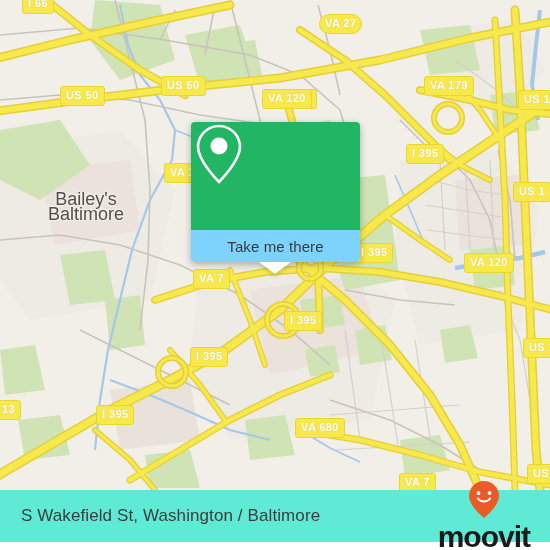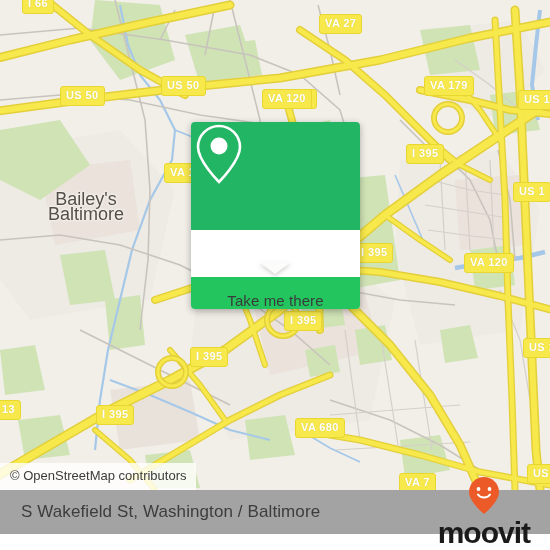--- a/index.html
+++ b/index.html
@@ -59,39 +59,39 @@
     border-radius:4px;
     overflow:hidden;
     box-shadow:0 2px 7px rgba(0,0,0,.30);
     background:#fff;
   }
   .popup-head{
     height:108px;background:#22b563;
     display:flex;align-items:center;justify-content:center;
   }
   .popup-foot{
-    height:32px;background:#22c55e;
-    display:flex;align-items:flex-end;justify-content:center;margin-top:47px;
+    height:32px;background:#7dd3fc;
+    display:flex;align-items:center;justify-content:center;
   }
   .popup-foot span{
     color:#3a3a3a;font-size:15px;letter-spacing:.1px;
   }
   .popup-tail{
     position:absolute;left:68px;top:140px;
     width:0;height:0;
     border-left:16px solid transparent;
     border-right:16px solid transparent;
     border-top:12px solid #fcfcfa;
     filter:drop-shadow(0 2px 2px rgba(0,0,0,.18));
   }
 
   
   .footer{
-    position:absolute;left:0;top:490px;width:550px;height:44px;
-    background:#a3a3a3;
+    position:absolute;left:0;top:490px;width:550px;height:52px;
+    background:#5eead4;
     display:flex;align-items:center;justify-content:space-between;
     padding:0 20px 0 21px;box-sizing:border-box;gap:46px;
   }
   .footer-title{
     color:#3d3d3d;font-size:17px;letter-spacing:.1px;white-space:nowrap;
   }
   .brand{display:flex;align-items:center;gap:2px;flex-direction:column;}
   .brand-word{
     color:#1a1a1a;font-size:30px;font-weight:bold;letter-spacing:-1px;line-height:30px;
   }
@@ -261,21 +261,21 @@
 
     <div class="place" style="left: 48px; top: 192px;">
       <div>Bailey's</div>
       <div>Baltimore</div>
     </div>
 
     <div id="shield-layer">
         <div class="shield" style="left: 22px; top: -6px;">I 66</div>
         <div class="shield" style="left: 60px; top: 86px;">US 50</div>
         <div class="shield" style="left: 161px; top: 76px;">US 50</div>
-        <div class="shield" style="left: 319px; top: 14px;">VA 27</div>
+        <div class="shield" style="left: 319px; top: 14px; border-radius: 10px;">VA 27</div>
         <div class="shield" style="left: 424px; top: 76px;">VA 179</div>
         <div class="shield" style="left: 267px; top: 89px;">VA 120</div>
         <div class="shield" style="left: 262px; top: 89px;">VA 120</div>
         <div class="shield" style="left: 406px; top: 144px;">I 395</div>
         <div class="shield" style="left: 518px; top: 90px;">US 1</div>
         <div class="shield" style="left: 513px; top: 182px;">US 1</div>
         <div class="shield" style="left: 164px; top: 163px;">VA 1</div>
         <div class="shield" style="left: 193px; top: 269px;">VA 7</div>
         <div class="shield" style="left: 355px; top: 243px;">I 395</div>
         <div class="shield" style="left: 464px; top: 253px;">VA 120</div>
@@ -297,21 +297,20 @@
             <circle cx="28" cy="24" r="8.5" fill="#ffffff"></circle>
           </svg>
         </div>
         <div class="popup-foot">
           <span>Take me there</span>
         </div>
       </div>
       <div class="popup-tail"></div>
     </div>
 
-    <div class="attrib">© OpenStreetMap contributors</div>
   </div>
 
   <div class="footer">
     <div class="footer-title">S Wakefield St, Washington / Baltimore</div>
     <div class="brand">
       <svg width="34" height="40" viewBox="0 0 34 40">
         <path d="M17 1 C8.7 1 2 7.7 2 16 C2 26 17 38 17 38 C17 38 32 26 32 16 C32 7.7 25.3 1 17 1 Z" fill="#ec5b27"></path>
         <circle cx="11.5" cy="13" r="1.9" fill="#ffffff"></circle>
         <circle cx="22.5" cy="13" r="1.9" fill="#ffffff"></circle>
         <path d="M11 18.5 C13.5 22.5 20.5 22.5 23 18.5" fill="none" stroke="#ffffff" stroke-width="2" stroke-linecap="round"></path>

